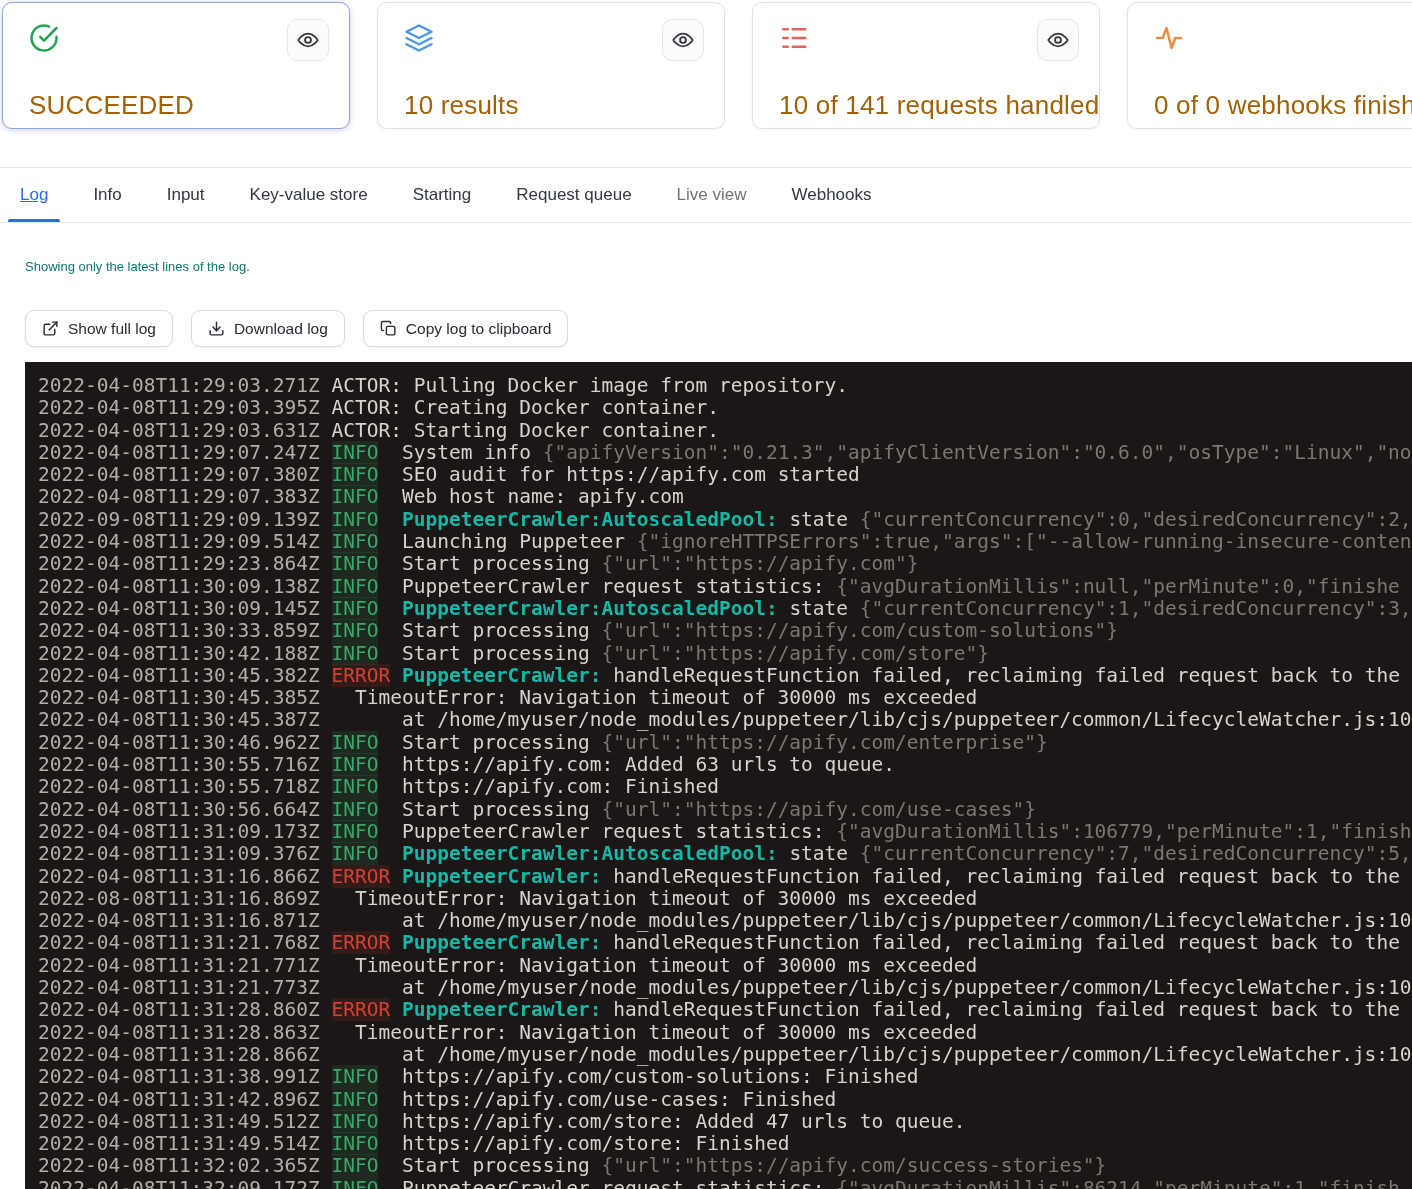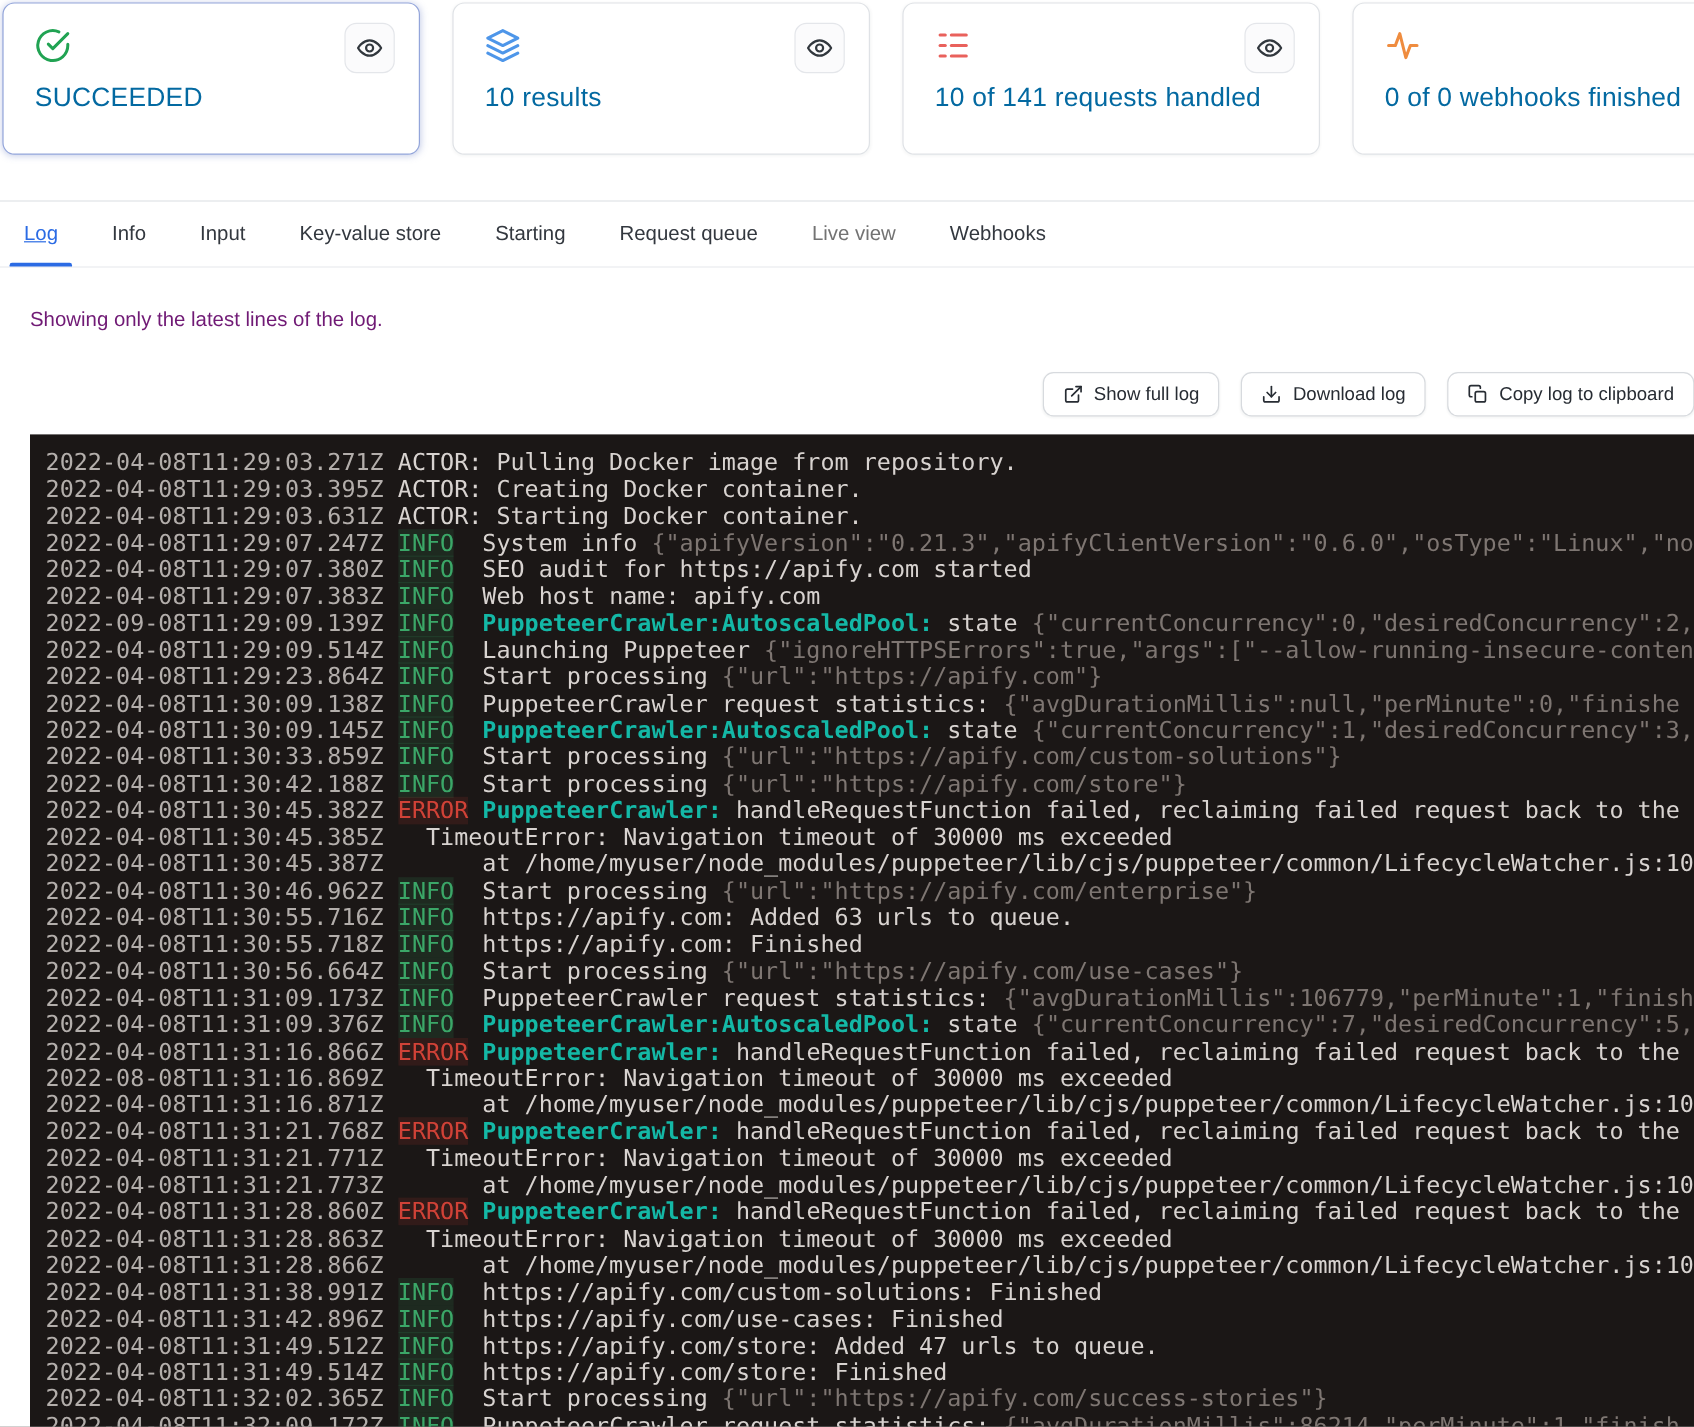--- a/index.html
+++ b/index.html
@@ -17,39 +17,39 @@
   .card.selected{border-color:#93a5da;box-shadow:0 1px 6px rgba(93,115,189,.35);}
   .card-icon{position:absolute;top:20px;left:26px;width:30px;height:30px;}
   .card-icon svg{width:30px;height:30px;}
   .eye-btn{
     position:absolute;top:16px;right:20px;width:42px;height:42px;
     border:1px solid #e4e6ea;border-radius:10px;background:#fbfbfc;
     display:flex;align-items:center;justify-content:center;color:#32383e;cursor:pointer;padding:0;
   }
   .eye-btn svg{width:22px;height:22px;}
   .card-label{
-    position:absolute;left:26px;bottom:34px;font-size:22px;color:#0369a1;
+    position:absolute;left:26px;bottom:7px;font-size:26px;color:#a16207;
     letter-spacing:.2px;white-space:nowrap;
   }
   
   .tab-bar{margin-top:38px;border-top:1px solid #e0e3e7;border-bottom:1px solid #e9ebef;height:54px;}
   .tabs{list-style:none;margin:0;padding:0 0 0 20px;display:flex;height:100%;}
   .tab{
     position:relative;display:flex;align-items:center;font-size:17px;color:#33383f;
     margin-right:45px;cursor:pointer;white-space:nowrap;
   }
   .tab.active{color:var(--accent,#2b6be4);text-decoration:underline;}
   .tab.active::after{
     content:"";position:absolute;left:-12px;right:-12px;bottom:0;height:3px;
     background:var(--accent,#2b6be4);border-radius:2px 2px 0 0;
   }
   .tab.disabled{color:#737373;cursor:default;}
   
-  .notice{margin:34px 0 0 25px;font-size:17px;line-height:20px;color:#701a75;}
-  .actions-row{display:flex;gap:18px;margin:33px 0 0 25px;justify-content:flex-end;}
+  .notice{margin:34px 0 0 25px;font-size:13px;line-height:20px;color:#0f766e;}
+  .actions-row{display:flex;gap:18px;margin:33px 0 0 25px;}
   .action-btn{
     display:flex;align-items:center;gap:9px;height:37px;padding:0 16px;background:#fff;
     border:1px solid #d7dade;border-radius:9px;font-size:15.5px;color:#272c33;
     font-family:inherit;cursor:pointer;box-shadow:0 1px 2px rgba(27,31,36,.05);white-space:nowrap;
   }
   .action-btn svg{width:17px;height:17px;flex:0 0 auto;}
   .log-console{
     margin:15px 0 0 25px;width:1387px;height:830px;box-sizing:border-box;
     background:var(--log-bg,#1b1716);padding:13px 0 0 13px;overflow:hidden;
     font-family:"DejaVu Sans Mono",monospace;font-size:19.5px;line-height:22.3px;

